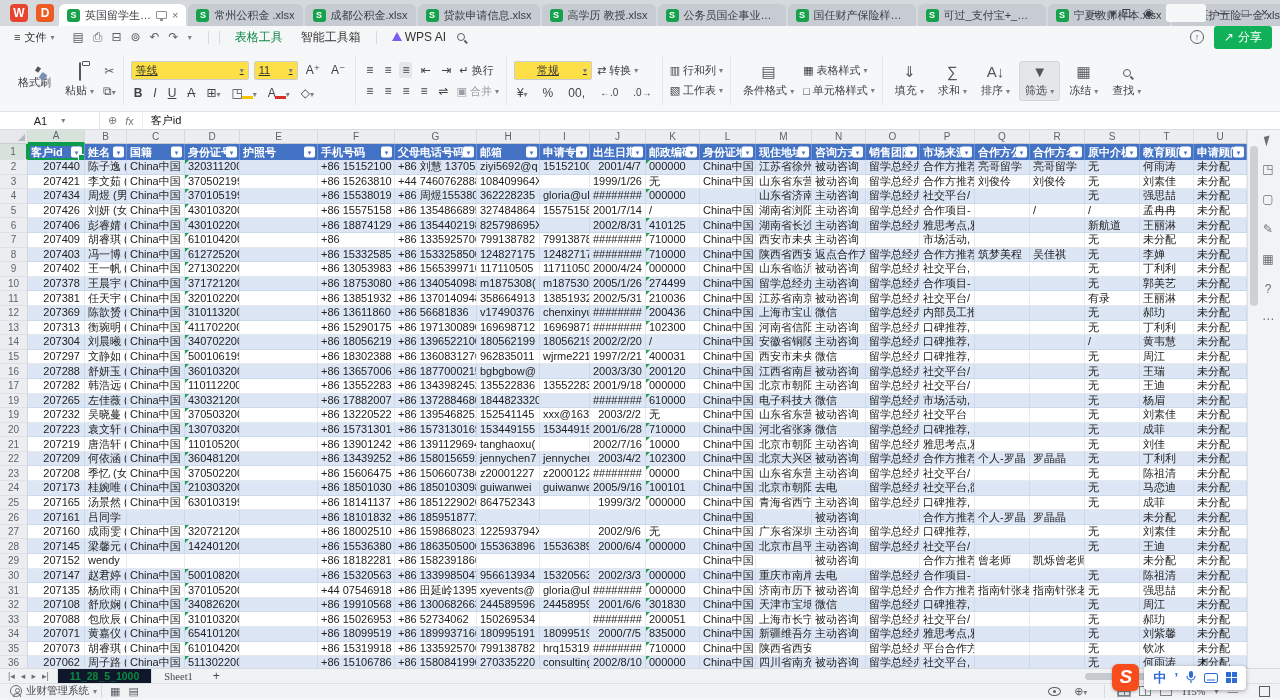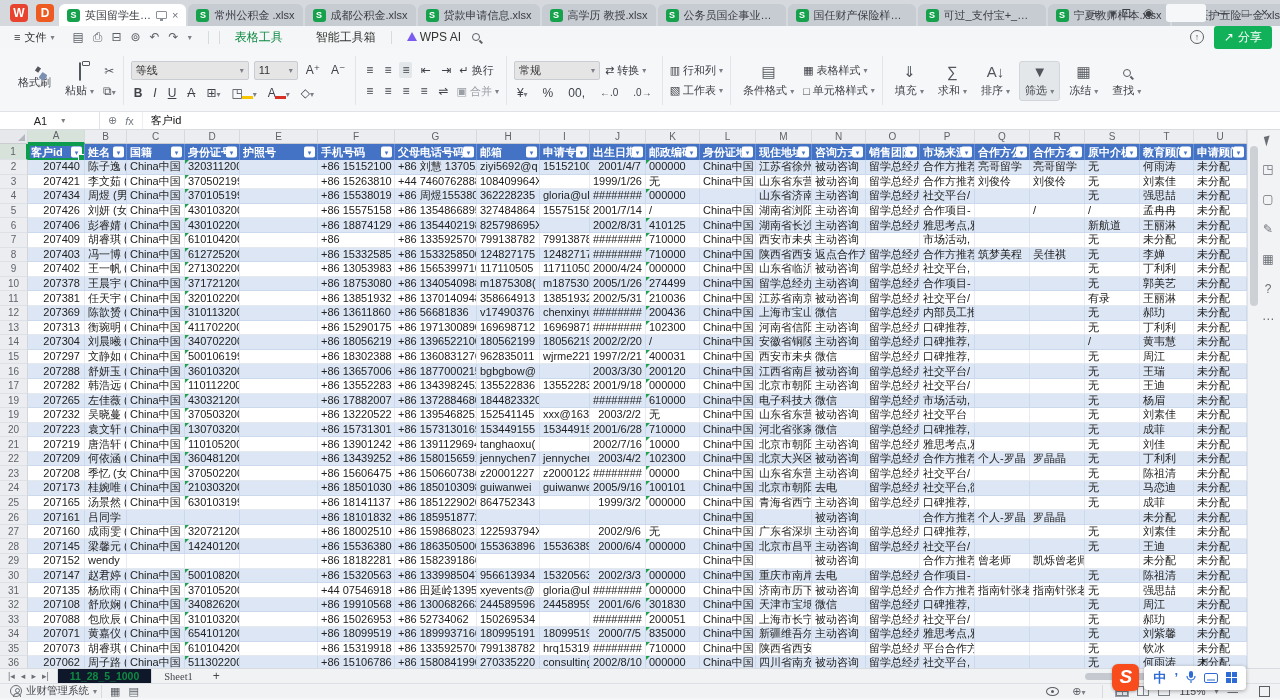--- a/index.html
+++ b/index.html
@@ -54,22 +54,22 @@
   .rgroup { display:flex; align-items:center; gap:4px; padding:0 7px; }
   .rdiv { width:1px; background:#e3e5e9; margin:4px 0; }
   .btn-lg { display:flex; flex-direction:column; align-items:center; justify-content:center;
     gap:3px; padding:2px 5px; border-radius:3px; color:#3d4045; font-size:11px; }
   .btn-lg .ic { font-size:15px; color:#53575d; line-height:16px; }
   .btn-lg.pressed { background:#e4e7ea; border:1px solid #d2d6db; }
   .mini-col { display:flex; flex-direction:column; justify-content:center; gap:6px; }
   .mini-col .mi { font-size:12px; color:#53575d; text-align:center; }
   .frow { display:flex; align-items:center; gap:5px; }
   .fcol { display:flex; flex-direction:column; gap:5px; justify-content:center; }
-  .combo { border:1px solid #c9cdd3; background:#e5e5e5; border-radius:2px; height:19px;
-    display:flex; align-items:center; padding:0 4px; gap:6px; font-size:11px; color:#333; }
+  .combo { border:1px solid #c9cdd3; background:#fde047; border-radius:2px; height:19px;
+    display:flex; align-items:center; padding:0 4px; gap:6px; font-size:11px; color:#333;text-decoration:underline; }
   .caret { color:#7b7f86; font-size:8px; }
   .tbtn { font-size:12px; color:#3f4349; padding:1px 3px; }
   .tbtn b, .tbtn i, .tbtn u, .tbtn s { font-size:12px; }
   .clrbar { display:inline-block; width:11px; height:3px; vertical-align:-2px; margin-left:-1px; }
   .row-lbl { font-size:11px; color:#3d4045; display:flex; align-items:center; gap:3px; }
   .i-clipboard { width:12px; height:15px; border:1px solid #53575d; border-radius:2px; position:relative; }
   .i-clipboard::before { content:''; position:absolute; top:-2px; left:2px; width:6px; height:3px;
     background:#f6f7f9; border:1px solid #53575d; border-radius:1px; }
   .i-brush { width:13px; height:13px; position:relative; }
   .i-brush::before { content:''; position:absolute; top:1px; left:5px; width:6px; height:7px;
@@ -126,21 +126,21 @@
     display:flex; align-items:center; font-size:9px; color:#6b6f75; }
   .snav { display:flex; gap:6px; padding:0 8px; }
   .stab { height:100%; display:flex; align-items:center; padding:0 12px; font-size:10.5px; }
   .stab.on { background:#0f172a; color:#0e8a43; font-weight:bold; border-left:1px solid #d8dbdf; border-right:1px solid #d8dbdf; }
   .stab.off { color:#44474c;font-family:Liberation Serif, serif; }
   .sadd { padding:0 8px; font-size:12px; color:#44474c; }
   .hthumb { position:absolute; left:1085px; top:4px; width:105px; height:7px; background:#c6cad0; border-radius:4px; }
 
   
   .statusbar { height:15px; background:#f1f2f4; border-top:1px solid #dcdfe3; display:flex;
-    align-items:center; padding:0 10px; font-size:10.5px; color:#44474c; }
+    align-items:center; padding:0 10px; font-size:10.5px; color:#44474c;font-family:Liberation Serif, serif; }
   .i-person { width:12px; height:12px; border:1px solid #6b6f75; border-radius:50%; position:relative; margin-right:4px; }
   .i-person::before { content:''; position:absolute; left:3.5px; top:2px; width:3px; height:3px; border:1px solid #6b6f75; border-radius:50%; }
   .i-person::after { content:''; position:absolute; left:2px; top:6.5px; width:6px; height:3px; border:1px solid #6b6f75; border-bottom:none; border-radius:4px 4px 0 0; }
   .sb-ic { color:#5a5e64; font-size:11px; margin:0 4px; }
   .sb-right { margin-left:auto; display:flex; align-items:center; gap:9px; }
   .i-eye { width:13px; height:9px; border:1px solid #5a5e64; border-radius:50%; position:relative; }
   .i-eye::after { content:''; position:absolute; left:4px; top:2px; width:3px; height:3px; background:#5a5e64; border-radius:50%; }
   .vbox { width:12px; height:10px; border:1px solid #7b7f86; position:relative; }
   .vbox.sel { outline:1px solid #9aa0a7; background:#e2e5e9; }
   .vbox.grid::before { content:''; position:absolute; left:0; right:0; top:4px; border-top:1px solid #7b7f86; }
@@ -234,21 +234,21 @@
       <span>▤</span>
       <span>⎙</span>
       <span>⊟</span>
       <span>⊚</span>
       <span>↶</span>
       <span>↷</span>
       <span class="caret">▾</span>
     </div>
     <div class="vdiv"></div>
     <div class="vdiv"></div>
-    <div id="menu-contextual" style="display:flex;align-items:flex-start;gap:15px;">
+    <div id="menu-contextual" style="display:flex;align-items:flex-start;">
         <div class="menu-item green">表格工具</div>
         <div class="menu-item">智能工具箱</div>
       </div>
     <div class="vdiv"></div>
     <div class="menu-item">
       <span class="ai-tri"></span><span>WPS AI</span>
     </div>
     <span class="i-mag"></span>
     <div class="mb-right">
       <span class="up-circle">↑</span>
@@ -329,21 +329,21 @@
               <span class="caret">▾</span>
           </span>
         </div>
       </div>
     </div>
     <div class="rdiv"></div>
 
     <div class="rgroup">
       <div class="fcol">
         <div class="frow">
-          <div class="combo" style="width:86px;">
+          <div class="combo" style="width:78px;text-align:center;">
             <span style="flex:1;">常规</span>
               <span class="caret">▾</span>
           </div>
           <span class="row-lbl">
             <span>⇄</span>
               <span>转换</span>
               <span class="caret">▾</span>
           </span>
         </div>
         <div class="frow" style="gap:9px;">

